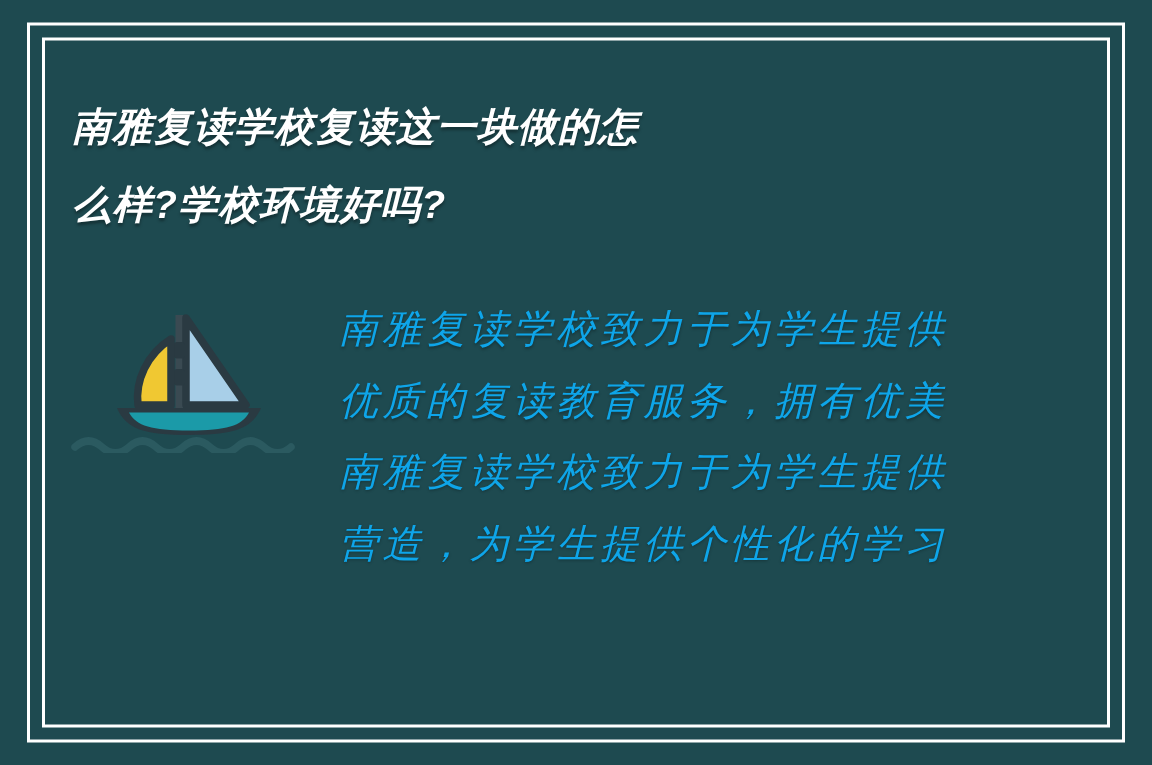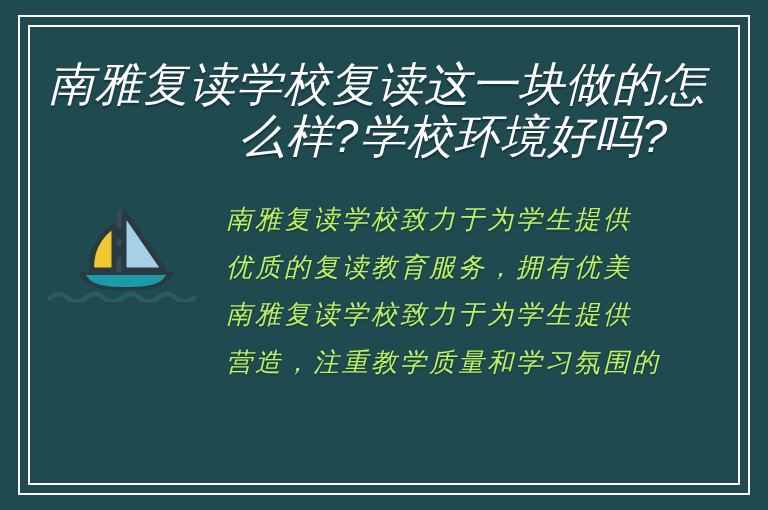--- a/index.html
+++ b/index.html
@@ -48,28 +48,27 @@
 
   
   .title-block {
     position: absolute;
     left: 48px;
     top: 58px;
     width: 620px;
   }
   .title-line {
     color: #ffffff;
-    font-size: 46px;
-    font-weight: normal;
+    font-size: 26px;
+    font-weight: bold;
     font-style: italic;
     letter-spacing: 1px;
     line-height: 52px;
     white-space: nowrap;
     text-shadow: 0 2px 2px rgba(0,0,0,.35);
-    text-align: right;
   }
 
   
   .content-row {
     position: absolute;
     left: 46px;
     top: 196px;
     right: 46px;
     display: flex;
     align-items: flex-start;
@@ -79,21 +78,21 @@
     flex: 0 0 170px;
     padding-top: 6px;
   }
   .illustration svg { display: block; }
 
   .body-text {
     flex: 1 1 auto;
     padding-left: 10px;
   }
   .body-line {
-    color: #bef264;
+    color: #0ea5e9;
     font-size: 26px;
     line-height: 47.5px;
     letter-spacing: 3px;
     font-family: "Liberation Serif", serif;
     font-style: italic;
     white-space: nowrap;
     text-shadow: 0 1px 2px rgba(0,0,0,.3);
   }
 </style>
 </head>
@@ -129,17 +128,17 @@
         <path d="M40 73 L120 73 C115 82 105 85 80 85 C55 85 45 82 40 73 Z" fill="#1b9aa8"></path>
 
         <path d="M4 96 q9 -8 18 0 q9 8 18 0 q9 -8 18 0 q9 8 18 0 q9 -8 18 0 q9 8 18 0 q9 -8 18 0 q9 8 18 0" fill="none" stroke="#2b5a60" stroke-width="5" stroke-linecap="round"></path>
       </svg>
     </div>
 
     <div class="body-text">
       <div class="body-line">南雅复读学校致力于为学生提供</div>
       <div class="body-line">优质的复读教育服务，拥有优美</div>
       <div class="body-line">南雅复读学校致力于为学生提供</div>
-      <div class="body-line">营造，注重教学质量和学习氛围的</div>
+      <div class="body-line">营造，为学生提供个性化的学习</div>
     </div>
 
   </div>
 </div>
 
 </body></html>

